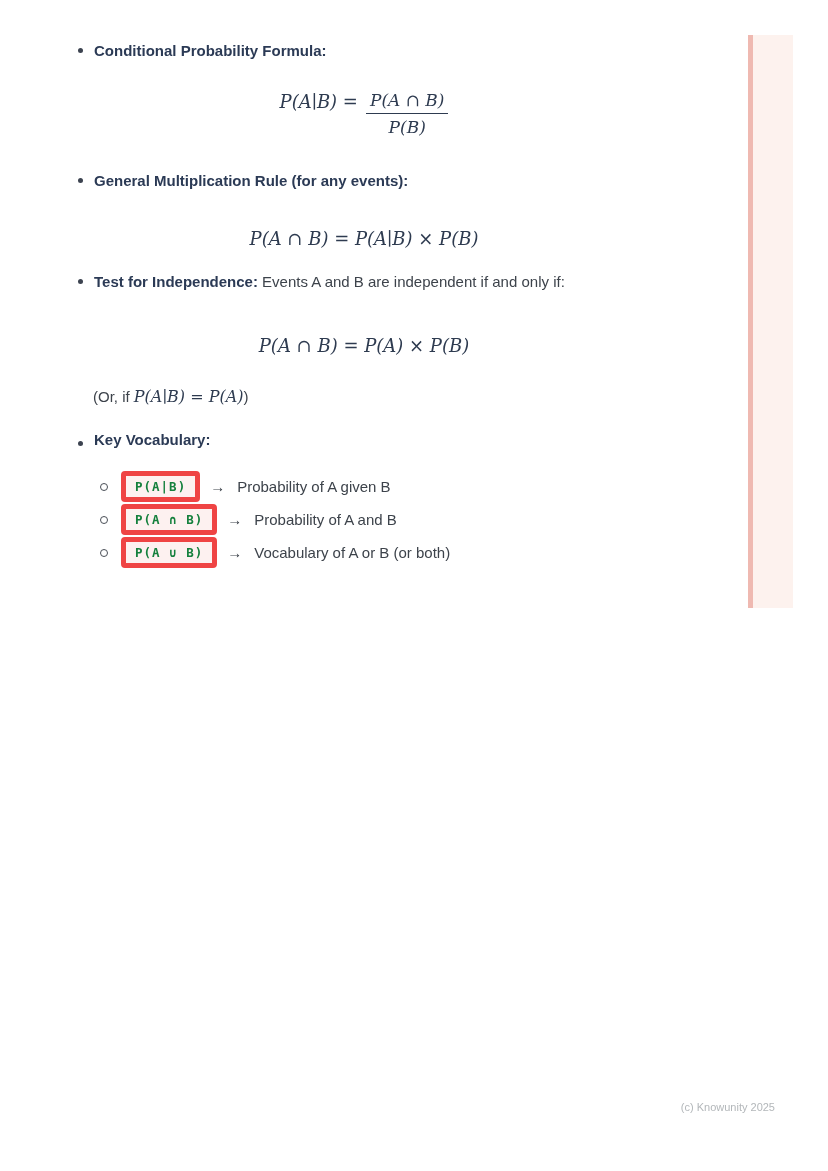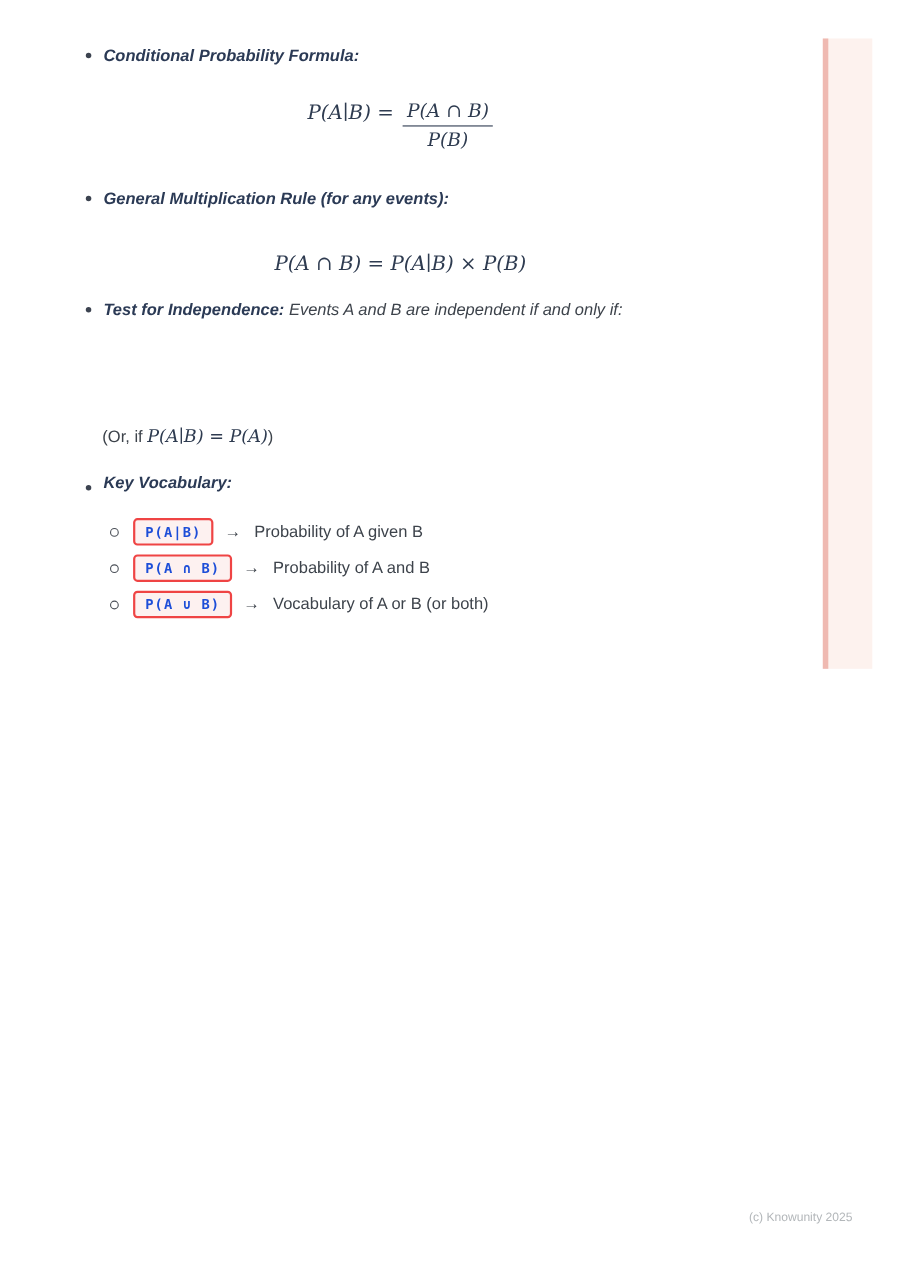--- a/index.html
+++ b/index.html
@@ -11,21 +11,20 @@
     overflow: hidden;
   }
   .page { position: absolute; inset: 0; }
 
   
   .bullet-row {
     position: absolute; left: 78px;
     display: flex; align-items: flex-start;
     font-size: 15px; line-height: 19px; color: #3d434b;
     white-space: nowrap;
-    font-style: italic;
   }
   .dot {
     width: 5px; height: 5px; border-radius: 50%;
     background: #3c4350; margin: 7px 11px 0 0; flex: none;
   }
   .heading { font-weight: bold; color: #2b3a55; }
 
   
   .math {
     font-family: "DejaVu Serif", "Liberation Serif", serif;
@@ -54,22 +53,22 @@
     font-size: 15px; color: #3d434b; white-space: nowrap;
   }
   .circle {
     width: 6px; height: 6px;
     border: 1.4px solid #4a4f57; border-radius: 50%;
     margin-right: 13px; flex: none;
   }
   .chip {
     font-family: "DejaVu Sans Mono", "Liberation Mono", monospace;
     font-size: 12.5px; font-weight: bold; letter-spacing: 1px;
-    color: #1d4ed8; background: #fdf1f0;
-    border: 2px solid #ef4444; border-radius: 4px;
+    color: #15803d; background: #fdf1f0;
+    border: 5px solid #ef4444; border-radius: 4px;
     padding: 3px 9px;
   }
   .vocab-arrow { margin-left: 10px; }
   .vocab-text { margin-left: 12px; }
 
   
   .side-bar {
     position: absolute; left: 748px; top: 35px;
     width: 40px; height: 573px;
     background: #fdf2ee; border-left: 5px solid #efb9b1;
@@ -109,20 +108,23 @@
     <span class="math">P(A ∩ B) = P(A∣B) × P(B)</span>
   </div>
 
   <div class="bullet-row" style="top:272px;">
     <span class="dot"></span>
     <span>
       <span class="heading">Test for Independence:</span><span> Events A and B are independent if and only if:</span>
     </span>
   </div>
 
+  <div class="formula" style="top:334px;">
+    <span class="math">P(A ∩ B) = P(A) × P(B)</span>
+  </div>
 
   <div class="ornote" style="top:387px;">
     <span>(Or, if </span><span class="math">P(A∣B) = P(A)</span><span>)</span>
   </div>
 
   <div class="bullet-row" style="top:430px;align-items:center;">
     <span class="dot"></span>
     <span class="heading">Key Vocabulary:</span>
   </div>
 

